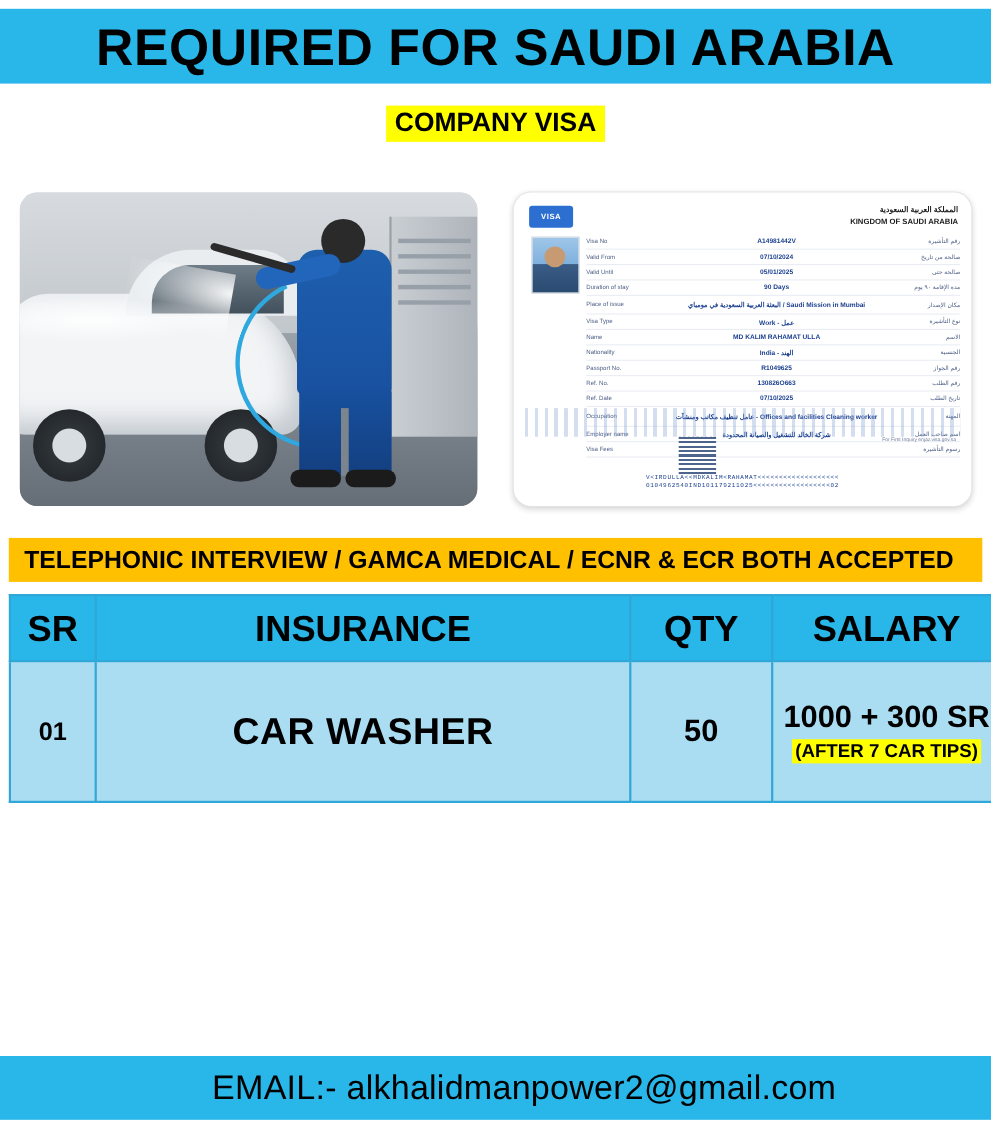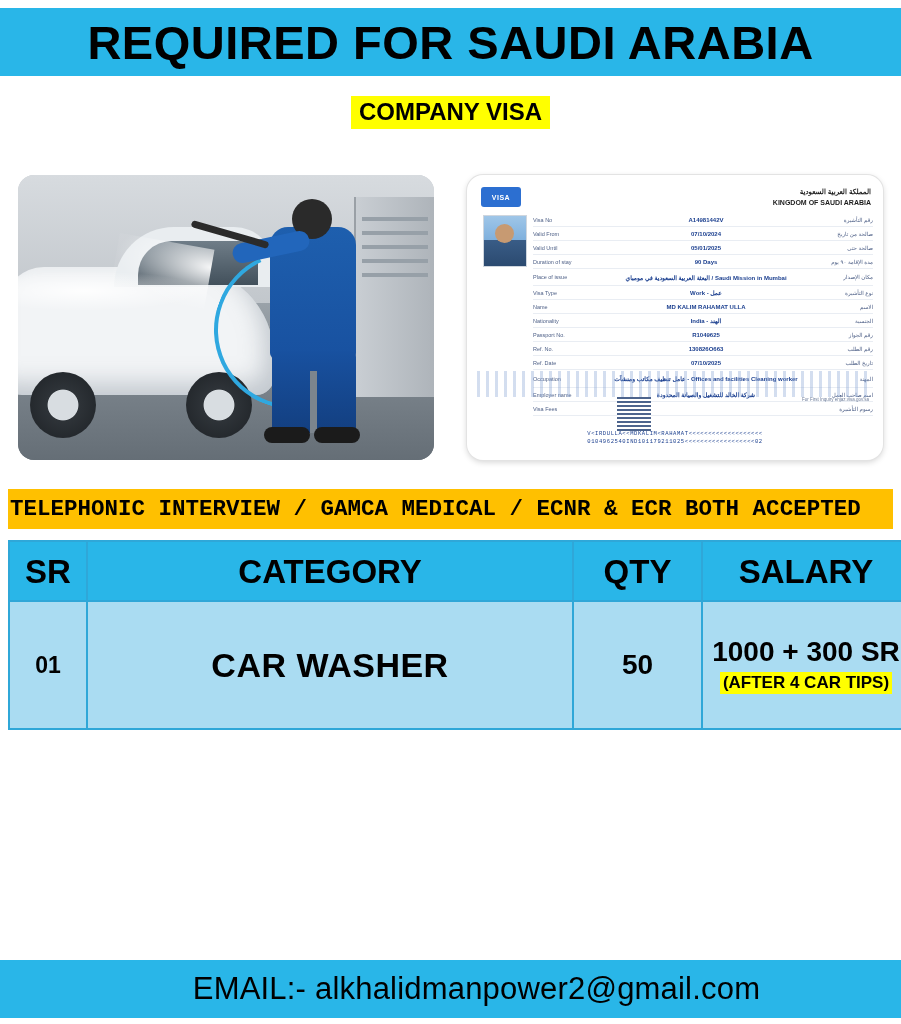--- a/index.html
+++ b/index.html
@@ -230,23 +230,22 @@
   
   .yellow-band {
     position: absolute;
     left: 8px;
     top: 489px;
     width: 885px;
     height: 40px;
     background: #ffc000;
     display: flex;
     align-items: center;
-    padding-left: 2px;
+    padding-left: 14px;
     box-sizing: border-box;
-    font-family: Liberation Mono, monospace;
   }
   .yellow-band span {
     font-size: 22.5px;
     font-weight: bold;
     color: #000000;
     white-space: nowrap;
   }
 
   
   .jobs-table {
@@ -486,33 +485,33 @@
   </div>
 
   <div class="yellow-band">
     <span>TELEPHONIC  INTERVIEW / GAMCA MEDICAL / ECNR &amp; ECR BOTH ACCEPTED</span>
   </div>
 
   <table class="jobs-table">
     <thead>
       <tr>
         <th class="col-sr">SR</th>
-        <th class="col-cat">CATEGORY</th>
+        <th class="col-cat">INSURANCE</th>
         <th class="col-qty">QTY</th>
         <th class="col-sal">SALARY</th>
       </tr>
     </thead>
     <tbody>
       <tr>
         <td class="cell-sr">01</td>
         <td class="cell-cat">CAR WASHER</td>
         <td class="cell-qty">50</td>
         <td class="cell-sal">
           <span class="amount">1000 + 300 SR</span>
-          <span class="note">(AFTER 4 CAR TIPS)</span>
+          <span class="note">(AFTER 7 CAR TIPS)</span>
         </td>
       </tr>
     </tbody>
   </table>
 
 
   <div class="email-band">
     <span>EMAIL:- alkhalidmanpower2@gmail.com</span>
   </div>
 

